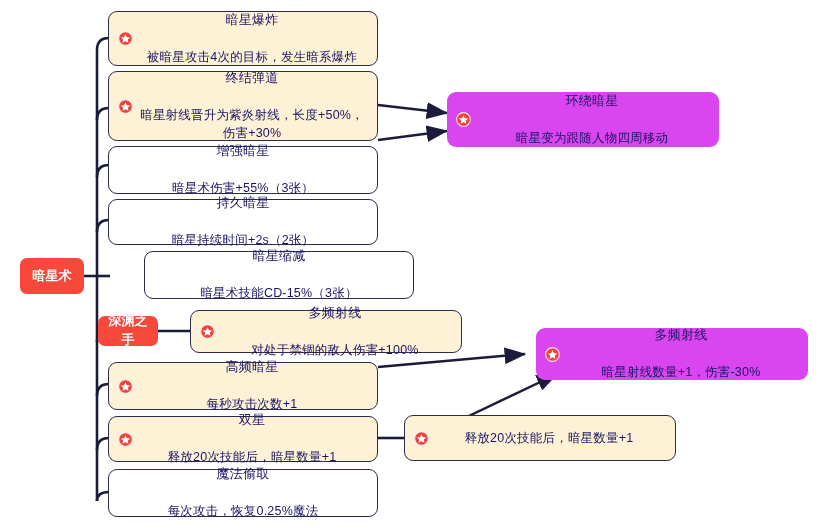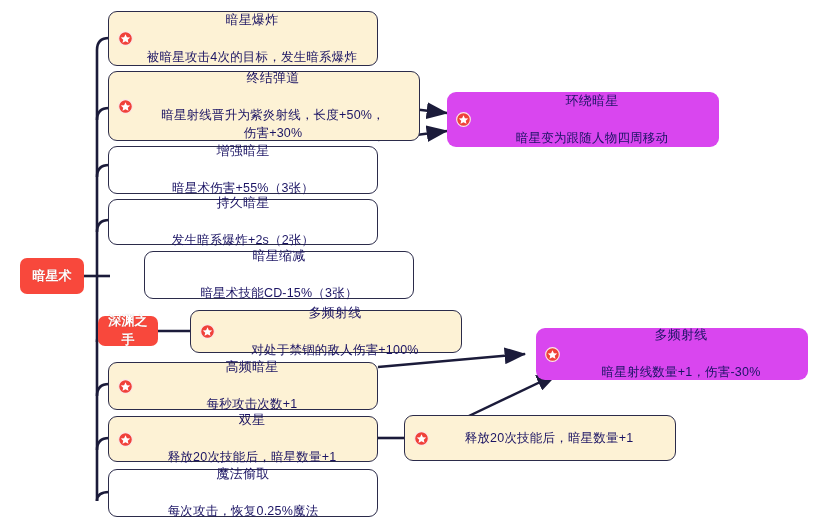--- a/index.html
+++ b/index.html
@@ -119,21 +119,21 @@
           <circle cx="8" cy="8" r="7.3" fill="none" stroke="#fbe9e7" stroke-width="1.2"></circle>
           <polygon points="8,3.4 9.5,6.6 13,6.9 10.4,9.2 11.2,12.6 8,10.8 4.8,12.6 5.6,9.2 3,6.9 6.5,6.6" fill="#ffffff"></polygon>
         </svg>
     </span>
     <span class="txt">
       <span class="title">暗星爆炸</span>
       <span class="desc">被暗星攻击4次的目标，发生暗系爆炸</span>
     </span>
   </div>
 
-  <div class="node card-cream" style="left:108px;top:71px;width:312px;height:70px;">
+  <div class="node card-cream" style="left:108px;top:71px;width:270px;height:70px;">
     <span class="star">
       <svg viewBox="0 0 16 16" width="15" height="15">
           <circle cx="8" cy="8" r="7.3" fill="#f0413a"></circle>
           <circle cx="8" cy="8" r="7.3" fill="none" stroke="#fbe9e7" stroke-width="1.2"></circle>
           <polygon points="8,3.4 9.5,6.6 13,6.9 10.4,9.2 11.2,12.6 8,10.8 4.8,12.6 5.6,9.2 3,6.9 6.5,6.6" fill="#ffffff"></polygon>
         </svg>
     </span>
     <span class="txt">
       <span class="title">终结弹道</span>
       <span class="desc">暗星射线晋升为紫炎射线，长度+50%，
@@ -144,21 +144,21 @@
   <div class="node card-white" style="left:108px;top:146px;width:270px;height:48px;">
     <span class="txt" style="padding-left:8px;">
       <span class="title">增强暗星</span>
       <span class="desc">暗星术伤害+55%（3张）</span>
     </span>
   </div>
 
   <div class="node card-white" style="left:108px;top:199px;width:270px;height:46px;">
     <span class="txt" style="padding-left:8px;">
       <span class="title">持久暗星</span>
-      <span class="desc">发生暗系爆炸+2s（2张）</span>
+      <span class="desc">暗星持续时间+2s（2张）</span>
     </span>
   </div>
 
   <div class="node card-white" style="left:108px;top:251px;width:270px;height:48px;margin-left:36px;">
     <span class="txt" style="padding-left:8px;">
       <span class="title">暗星缩减</span>
       <span class="desc">暗星术技能CD-15%（3张）</span>
     </span>
   </div>
 

